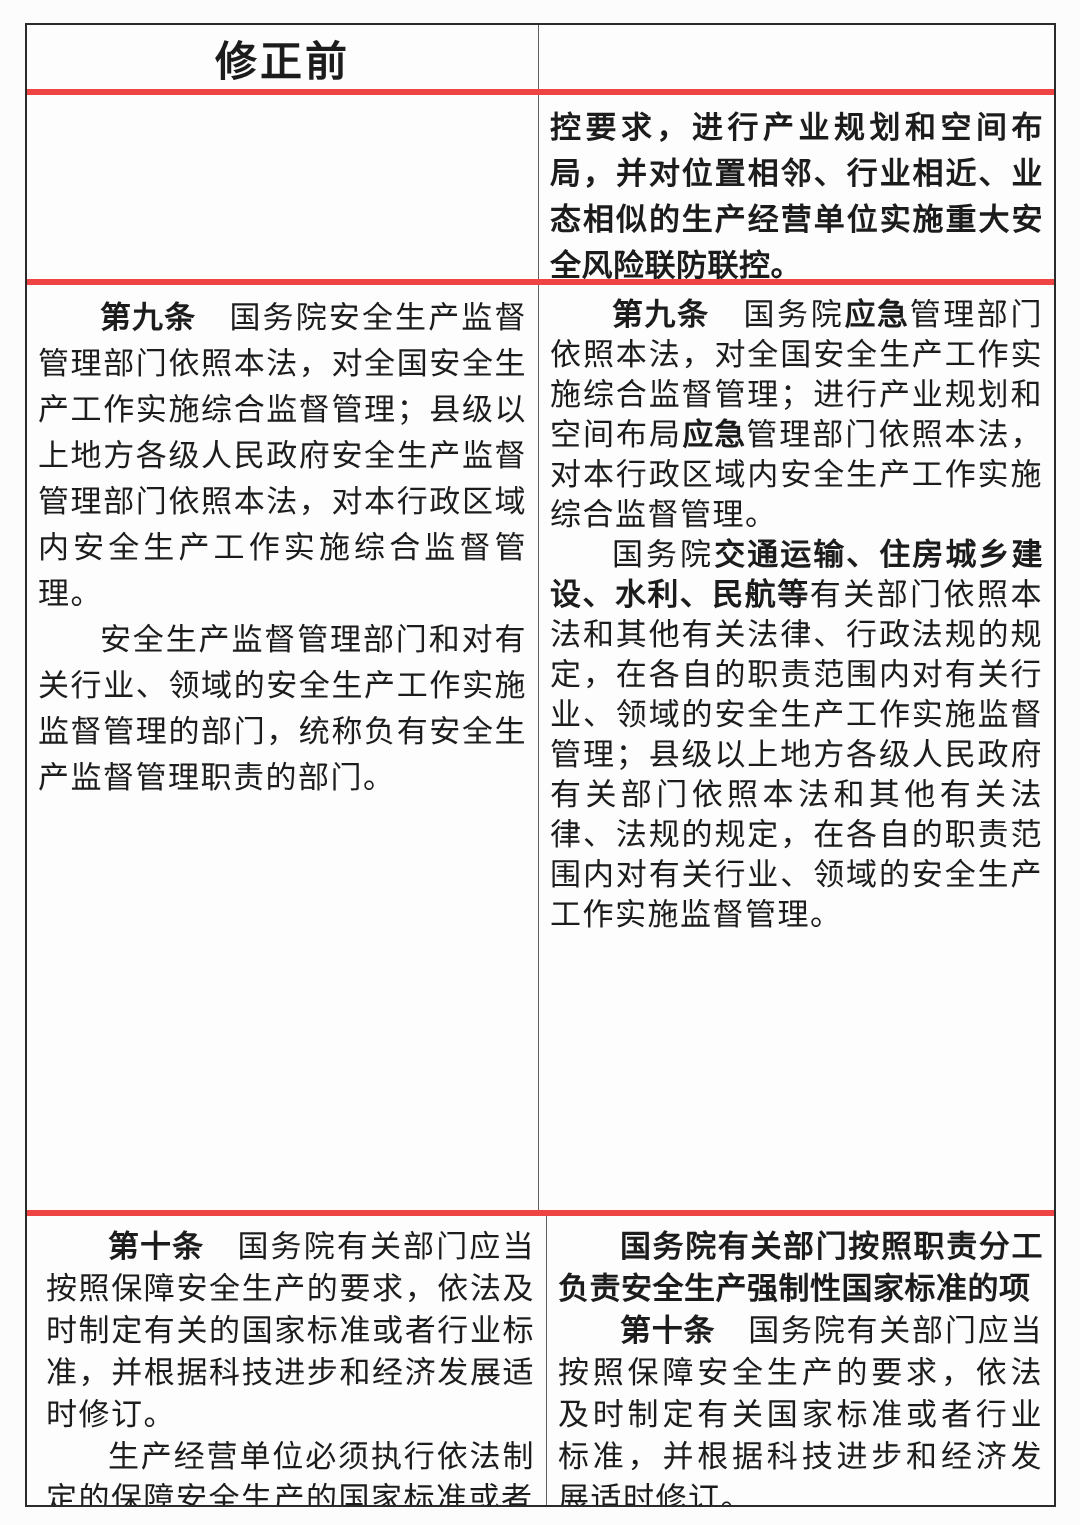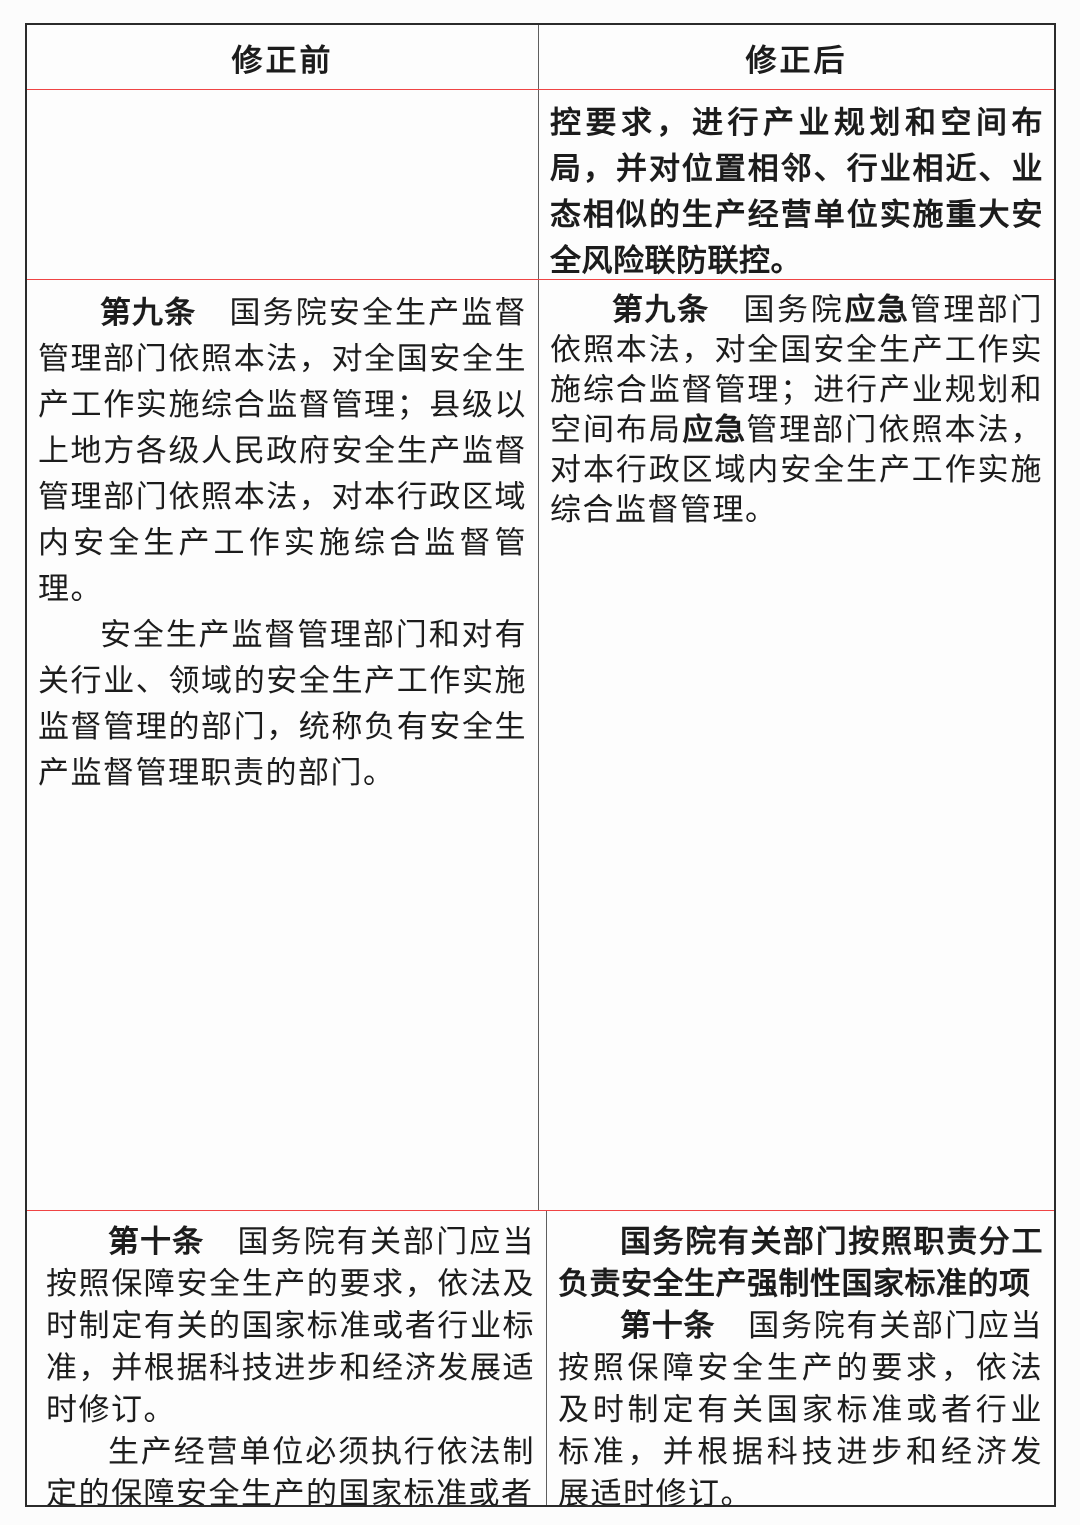--- a/index.html
+++ b/index.html
@@ -23,21 +23,21 @@
     width: 1031px;
     height: 1484px;
     box-sizing: border-box;
     border: 2px solid #2b2b2b;
     background: #fdfdfd;
     overflow: hidden;
   }
   .trow {
     display: flex;
     box-sizing: border-box;
-    border-top: 1px solid #ef4444;
+    border-top: 6px solid #ef4444;
   }
   .trow.first { border-top: none; }
   .cell {
     box-sizing: border-box;
     padding: 10px 11px 0 11px;
     overflow: hidden;
   }
   .cell.before {
     width: 512px;
     border-right: 1px solid #5f5f5f;
@@ -46,21 +46,21 @@
   .header-row { height: 64px; }
   .header-row .cell {
     display: flex;
     align-items: center;
     justify-content: center;
     padding: 0;
   }
   .header-label {
     font-family: "Liberation Sans", sans-serif;
     font-weight: 700;
-    font-size: 31px;
+    font-size: 42px;
     letter-spacing: 3px;
   }
   .row-cont  { height: 190px; }
   .row-art9  { height: 931px; }
   .row-art10 { height: 319px; padding-left: 8px; }
   .para {
     margin: 0;
     text-indent: 2em;
     text-align: justify;
     text-justify: inter-character;
@@ -83,39 +83,37 @@
 </head>
 <body>
 
 <div class="page">
   <div class="cmp-table">
 
     <div class="trow header-row first">
       <div class="cell before">
         <span class="header-label">修正前</span>
       </div>
-      <div class="cell after">
-        <span class="header-label">修正后</span>
-      </div>
     </div>
 
     <div class="trow row-cont">
       <div class="cell before"></div>
       <div class="cell after">
           <p class="para no-indent"><span class="seg bold">控要求，进行产业规划和空间布局，并对位置相邻、行业相近、业态相似的生产经营单位实施重大安全风险联防联控。</span></p>
         </div>
     </div>
 
     <div class="trow row-art9">
       <div class="cell before">
           <p class="para"><span class="seg bold">第九条</span><span class="seg">　国务院安全生产监督管理部门依照本法，对全国安全生产工作实施综合监督管理；县级以上地方各级人民政府安全生产监督管理部门依照本法，对本行政区域内安全生产工作实施综合监督管理。</span></p>
           <p class="para"><span class="seg">安全生产监督管理部门和对有关行业、领域的安全生产工作实施监督管理的部门，统称负有安全生产监督管理职责的部门。</span></p>
         </div>
       <div class="cell after">
           <p class="para"><span class="seg bold">第九条</span><span class="seg">　国务院</span><span class="seg bold">应急</span><span class="seg">管理部门依照本法，对全国安全生产工作实施综合监督管理；进行产业规划和空间布局</span><span class="seg bold">应急</span><span class="seg">管理部门依照本法，对本行政区域内安全生产工作实施综合监督管理。</span></p>
+          <p class="para"><span class="seg">国务院</span><span class="seg bold">交通运输、住房城乡建设、水利、民航等</span><span class="seg">有关部门依照本法和其他有关法律、行政法规的规定，在各自的职责范围内对有关行业、领域的安全生产工作实施监督管理；县级以上地方各级人民政府有关部门依照本法和其他有关法律、法规的规定，在各自的职责范围内对有关行业、领域的安全生产工作实施监督管理。</span></p>
         </div>
     </div>
 
     <div class="trow row-art10">
       <div class="cell before">
           <p class="para"><span class="seg bold">第十条</span><span class="seg">　国务院有关部门应当按照保障安全生产的要求，依法及时制定有关的国家标准或者行业标准，并根据科技进步和经济发展适时修订。</span></p>
           <p class="para"><span class="seg">生产经营单位必须执行依法制定的保障安全生产的国家标准或者</span></p>
         </div>
       <div class="cell after">
           <p class="para"><span class="seg bold">国务院有关部门按照职责分工负责安全生产强制性国家标准的项</span></p>

